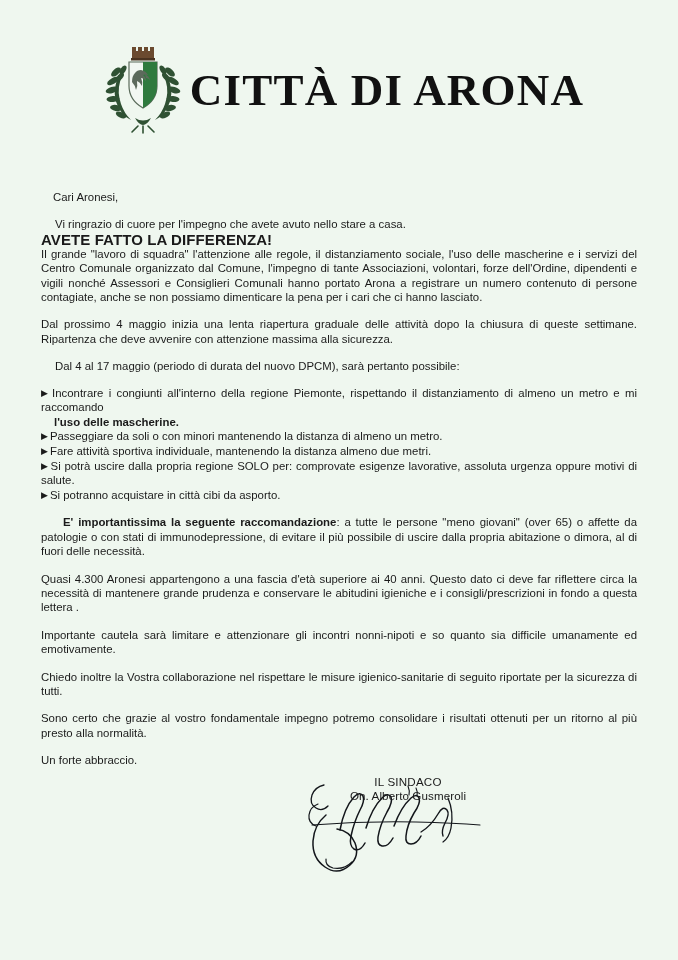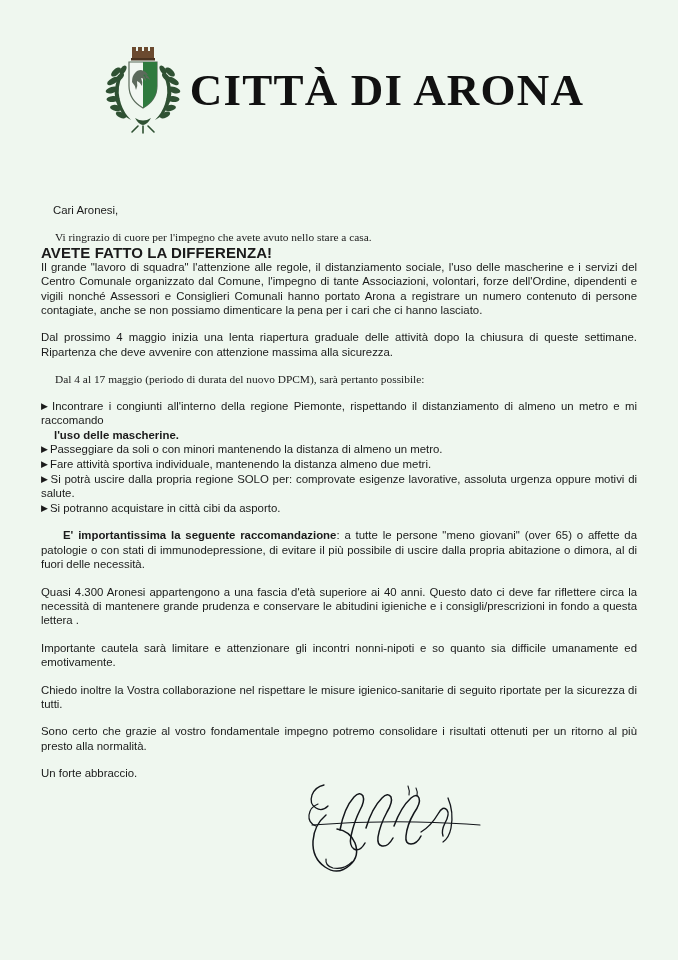--- a/index.html
+++ b/index.html
@@ -46,21 +46,21 @@
     letter-spacing: 1.2px;
     color: #111111;
     line-height: 1;
     white-space: nowrap;
   }
 
   
   .letter-body {
     position: absolute;
     left: 41px;
-    top: 203px;
+    top: 190px;
     width: 596px;
   }
 
   .blk {
     font-size: 11.4px;
     line-height: 14.4px;
     text-align: justify;
     margin: 0;
     color: #1a1a1a;
   }
@@ -68,21 +68,20 @@
   .salutation {
     margin-left: 12px;
     text-align: left;
   }
 
   .gap-12 { height: 12px; }
   .gap-13 { height: 13px; }
 
   .indent-first {
     text-indent: 14px;
-    font-family: Liberation Serif, serif;
   }
 
   .shout {
     font-size: 15px;
     font-weight: 700;
     letter-spacing: 0.1px;
     line-height: 15px;
     margin: 0;
     text-align: left;
   }
@@ -295,20 +294,24 @@
     <div class="blk">Sono certo che grazie al vostro fondamentale impegno potremo consolidare i risultati ottenuti per un ritorno al più presto alla normalità.</div>
 
     <div class="gap-13"></div>
 
     <div class="blk">Un forte abbraccio.</div>
 
   </div>
 
   <div class="sign-wrap">
 
+    <div class="sign-lines">
+      <div class="sign-role">IL SINDACO</div>
+      <div class="sign-name">On. Alberto Gusmeroli</div>
+    </div>
 
     <svg class="sign-svg" width="230" height="110" viewBox="0 0 230 110" aria-hidden="true">
       <g fill="none" stroke="#13161b" stroke-linecap="round" stroke-linejoin="round">
 
         <path d="M34 15 q-9 2 -12 10 q-3 9 4 13 q6 4 12 -2" stroke-width="1.3"></path>
         <path d="M28 34 q-8 3 -9 11 q-1 8 7 11" stroke-width="1.2"></path>
 
         <path d="M36 45 q-12 10 -13 26 q-1 17 12 26 q13 9 25 -2 q10 -9 5 -22 q-5 -12 -18 -14" stroke-width="1.5"></path>
 
         <path d="M50 60 q4 -22 14 -33 q6 -6 9 -1 q2 5 -3 14 q-6 12 -9 26 q-2 10 3 13 q6 3 11 -6" stroke-width="1.5"></path>

